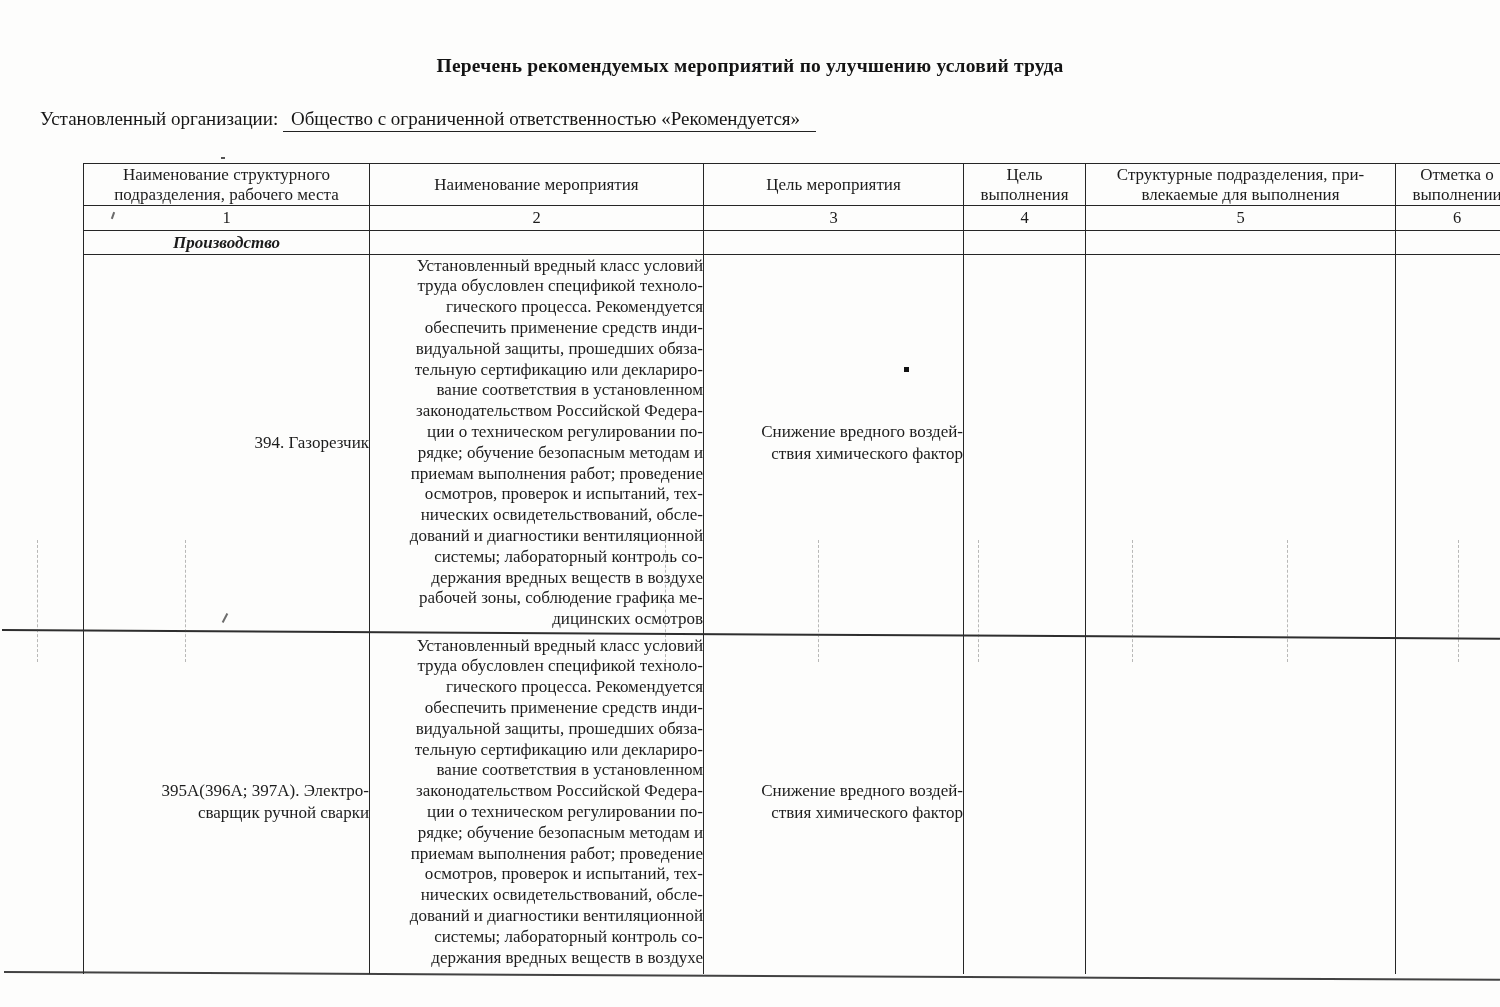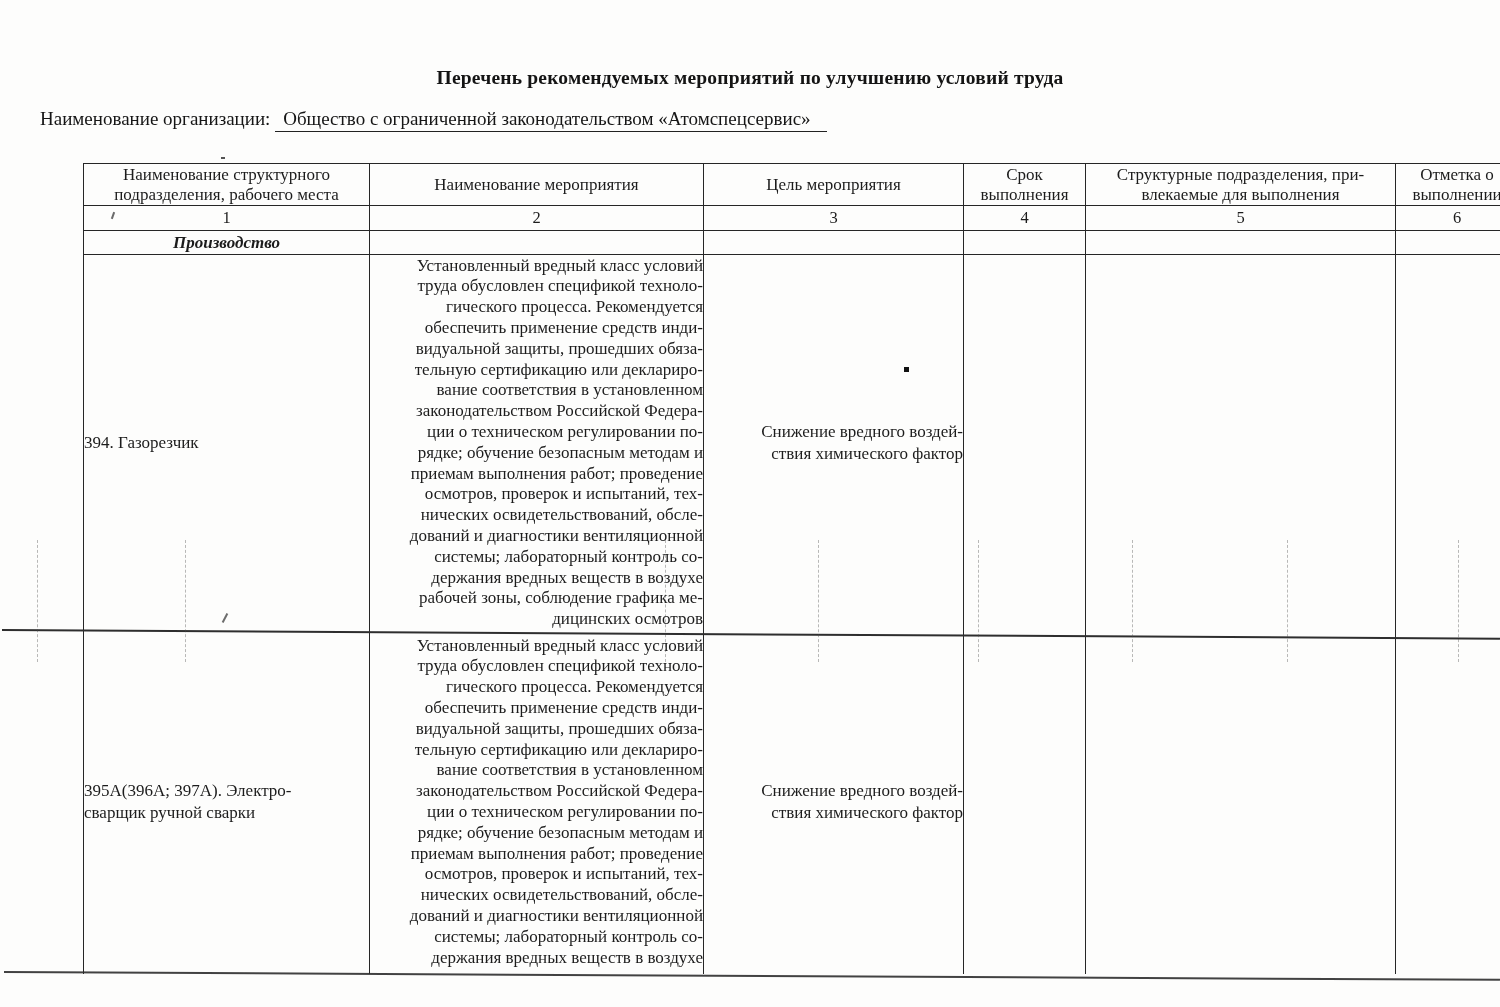--- a/index.html
+++ b/index.html
@@ -12,21 +12,20 @@
     position:relative;
   }
   .page{position:absolute;inset:0;}
 
   .doc-title{
     position:absolute;top:55px;left:0;width:100%;
     text-align:center;
     font-size:19.5px;font-weight:bold;
     letter-spacing:.2px;
     color:#141414;
-    margin-top:12px;
   }
   .org-line{
     position:absolute;top:108px;left:40px;
     font-size:19px;color:#161616;
     white-space:nowrap;
   }
   .org-value{
     border-bottom:1.6px solid #222;
     padding:0 16px 2px 8px;
   }
@@ -60,21 +59,21 @@
   }
   tr.section td{
     font-size:17px;
   }
   .section-label{
     font-weight:bold;font-style:italic;
     text-align:center;
     font-size:17.5px;
   }
   td.cell-workplace{
-    text-align:left;
+    text-align:right;
     padding-left:7px;
     white-space:pre-line;
     font-size:17.5px;
     line-height:22px;
     vertical-align:middle;
   }
   td.cell-measure{
     text-align:right;
     white-space:pre-line;
     font-size:17px;
@@ -125,40 +124,40 @@
   }
 </style>
 </head>
 <body>
 
 <div class="page">
 
   <div class="doc-title">Перечень рекомендуемых мероприятий по улучшению условий труда</div>
 
   <div class="org-line">
-    <span>Наименование организации:</span>
-    <span class="org-value">Общество с ограниченной законодательством «Атомспецсервис»</span>
+    <span>Установленный организации:</span>
+    <span class="org-value">Общество с ограниченной ответственностью «Рекомендуется»</span>
   </div>
 
   <table class="main">
     <colgroup>
       <col style="width:286px">
         <col style="width:334px">
         <col style="width:260px">
       <col style="width:122px">
         <col style="width:310px">
         <col style="width:123px">
     </colgroup>
     <tbody>
       <tr class="hdr" style="height:42px">
         <td>Наименование структурного
 подразделения, рабочего места</td>
         <td>Наименование мероприятия</td>
         <td>Цель мероприятия</td>
-        <td>Срок
+        <td>Цель
 выполнения</td>
         <td>Структурные подразделения, при-
 влекаемые для выполнения</td>
         <td>Отметка о
 выполнении</td>
       </tr>
       <tr class="nums" style="height:25px">
         <td>1</td>
         <td>2</td>
         <td>3</td>

